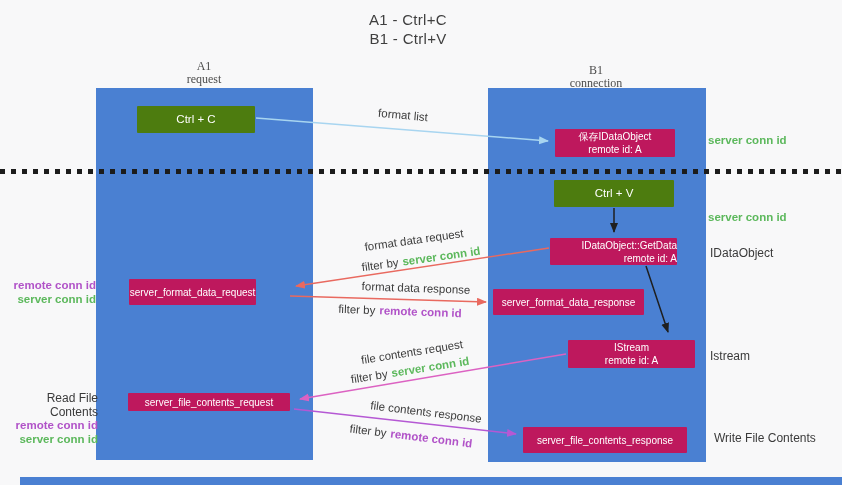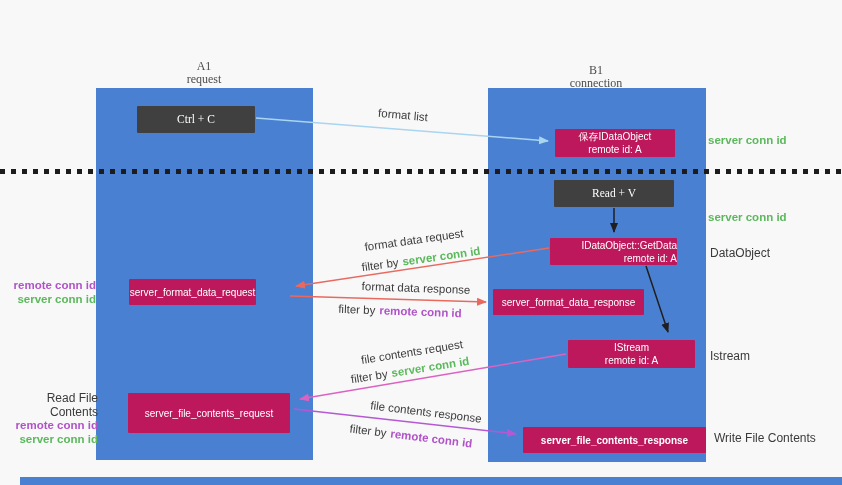--- a/index.html
+++ b/index.html
@@ -14,38 +14,42 @@
 
   .column { position:absolute; background:#4a80d2; }
 
   .dotted { position:absolute; left:0; top:169px; width:842px; height:5px;
             background:repeating-linear-gradient(to right, #1c1c1c 0 5px, transparent 5px 11px); }
 
   svg.arrows { position:absolute; left:0; top:0; pointer-events:none; }
 
   .node { position:absolute; display:flex; flex-direction:column; align-items:center; justify-content:center;
           color:#fff; text-align:center; font-size:11.5px; line-height:13px; border-radius:1px; }
-  .node.green { background:#404040;font-family:Liberation Serif, serif; }
+  .node.green { background:#4d7c0f; }
   .node.orange { background:#be185d; font-size:10px; }
 
   .lbl { position:absolute; white-space:nowrap; font-size:11.5px; color:#3d3d3d; }
   .lbl.c { transform:translate(-50%,-50%); }
   .green-t { color:#5cb85c; font-weight:bold; }
   .purple-t { color:#b153c8; font-weight:bold; }
   .gap { margin-left:4px; }
   .side-dark { font-size:12px; color:#3a3a3a; }
   .cluster { position:absolute; text-align:right; font-size:11.5px; line-height:13.5px; }
 
   .bottom-bar { position:absolute; left:20px; top:477px; width:822px; height:8px; background:#4a80d2; }
 </style>
 </head>
 <body>
 
 <div id="canvas">
 
+  <div class="title">
+    <div>A1 - Ctrl+C</div>
+    <div>B1 - Ctrl+V</div>
+  </div>
 
   <div class="col-header" style="left:204px; top:60px;">
     <div>A1</div>
     <div>request</div>
   </div>
   <div class="col-header" style="left:596px; top:64px;">
     <div>B1</div>
     <div>connection</div>
   </div>
 
@@ -84,46 +88,46 @@
   <div class="node green" style="left:137px; top:106px; width:118px; height:27px;">
     <span>Ctrl + C</span>
   </div>
 
   <div class="node orange" style="left:555px; top:129px; width:120px; height:28px;">
     <span>保存IDataObject</span>
     <span>remote id: A</span>
   </div>
 
   <div class="node green" style="left:554px; top:180px; width:120px; height:27px;">
-    <span>Read + V</span>
+    <span>Ctrl + V</span>
   </div>
 
   <div class="node orange" style="left:550px; top:238px; width:127px; height:27px;align-items:flex-end;">
     <span>IDataObject::GetData</span>
     <span>remote id: A</span>
   </div>
 
   <div class="node orange" style="left:129px; top:279px; width:127px; height:26px;">
     <span>server_format_data_request</span>
   </div>
 
   <div class="node orange" style="left:493px; top:289px; width:151px; height:26px;">
     <span>server_format_data_response</span>
   </div>
 
   <div class="node orange" style="left:568px; top:340px; width:127px; height:28px;">
     <span>IStream</span>
     <span>remote id: A</span>
   </div>
 
-  <div class="node orange" style="left:128px; top:393px; width:162px; height:40px;">
+  <div class="node orange" style="left:128px; top:393px; width:162px; height:18px;">
     <span>server_file_contents_request</span>
   </div>
 
-  <div class="node orange" style="left:523px; top:427px; width:183px; height:26px;font-weight:bold;">
+  <div class="node orange" style="left:523px; top:427px; width:164px; height:26px;">
     <span>server_file_contents_response</span>
   </div>
 
   <div class="lbl c" style="left:403px; top:115px; transform:translate(-50%,-50%) rotate(5deg);">format list</div>
 
   <div class="lbl c" style="left:414px; top:240px; transform:translate(-50%,-50%) rotate(-8deg);">format data request</div>
   <div class="lbl c" style="left:421px; top:259px; transform:translate(-50%,-50%) rotate(-8deg);">
     <span>filter by</span><span class="green-t gap">server conn id</span>
   </div>
 
@@ -137,21 +141,21 @@
     <span>filter by</span><span class="green-t gap">server conn id</span>
   </div>
 
   <div class="lbl c" style="left:426px; top:412px; transform:translate(-50%,-50%) rotate(7deg);">file contents response</div>
   <div class="lbl c" style="left:411px; top:436px; transform:translate(-50%,-50%) rotate(7deg);">
     <span>filter by</span><span class="purple-t gap">remote conn id</span>
   </div>
 
   <div class="lbl green-t" style="left:708px; top:134px;">server conn id</div>
   <div class="lbl green-t" style="left:708px; top:211px;">server conn id</div>
-  <div class="lbl side-dark" style="left:710px; top:246px;">DataObject</div>
+  <div class="lbl side-dark" style="left:710px; top:246px;">IDataObject</div>
   <div class="lbl side-dark" style="left:710px; top:349px;">Istream</div>
   <div class="lbl side-dark" style="left:714px; top:431px;">Write File Contents</div>
 
   <div class="cluster" style="left:0; top:279px; width:96px;">
     <div class="purple-t">remote conn id</div>
     <div class="green-t">server conn id</div>
   </div>
 
   <div class="cluster" style="left:0; top:392px; width:98px;">
     <div class="side-dark">Read File Contents</div>

